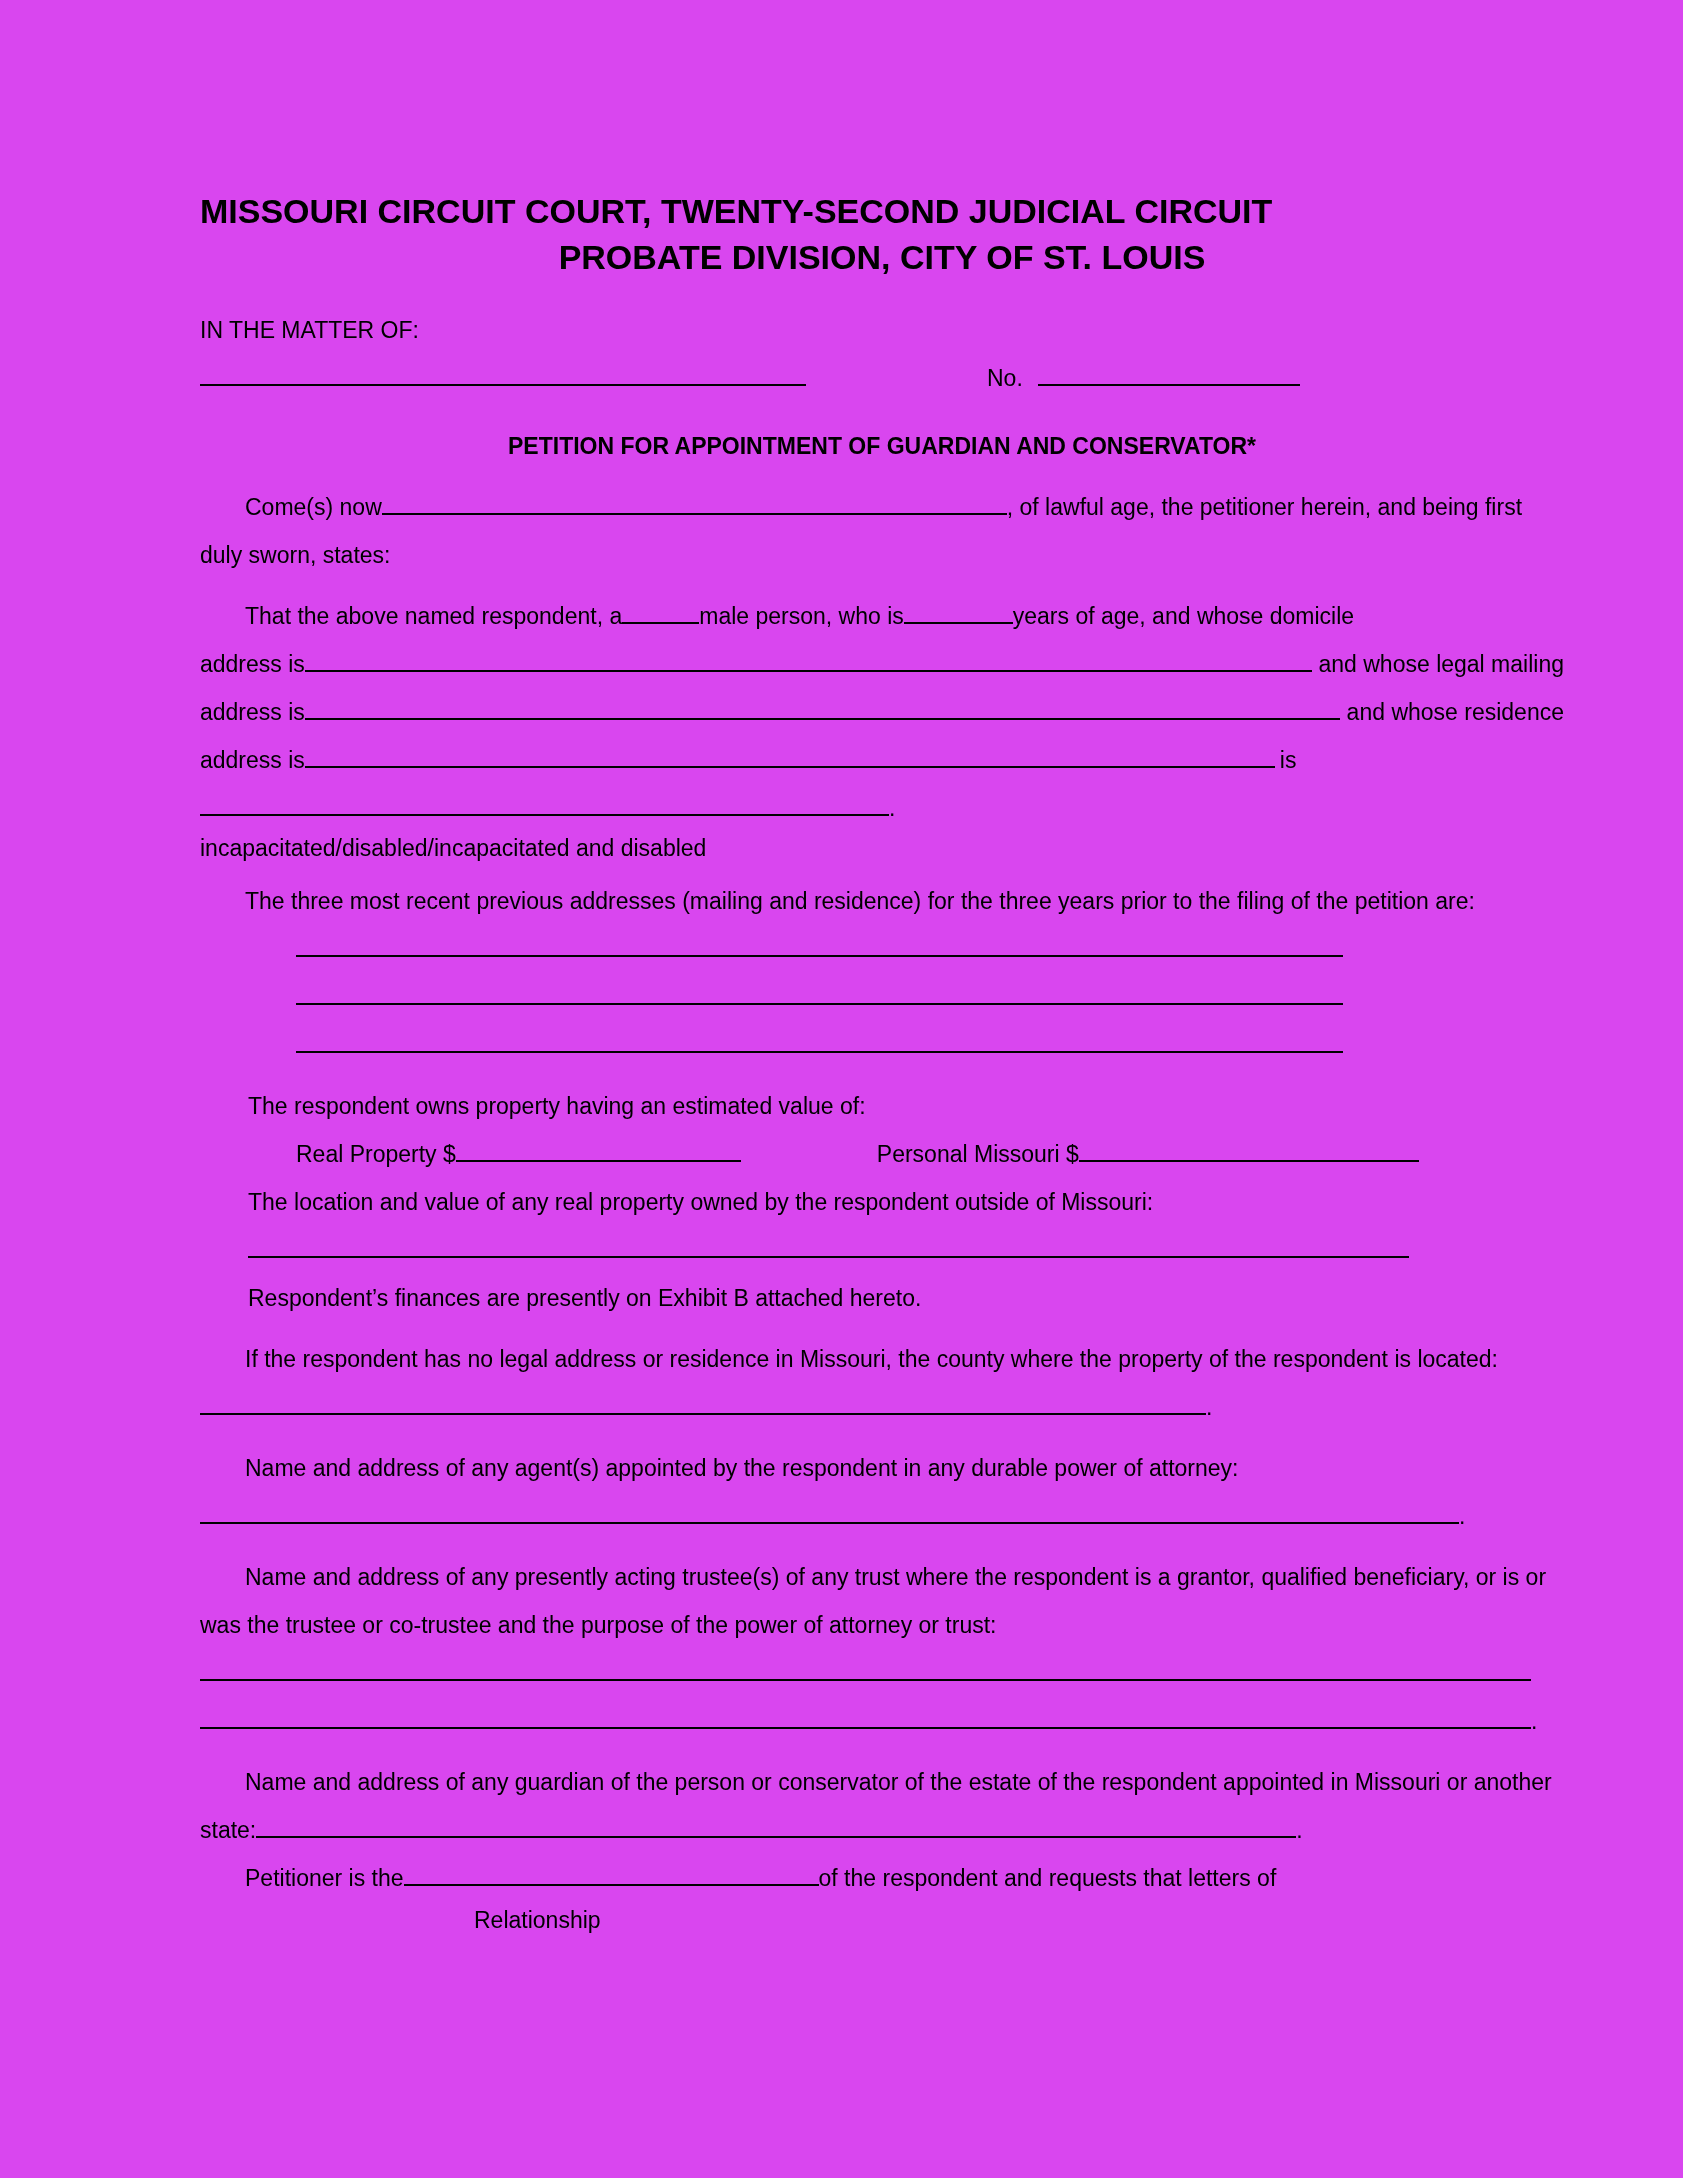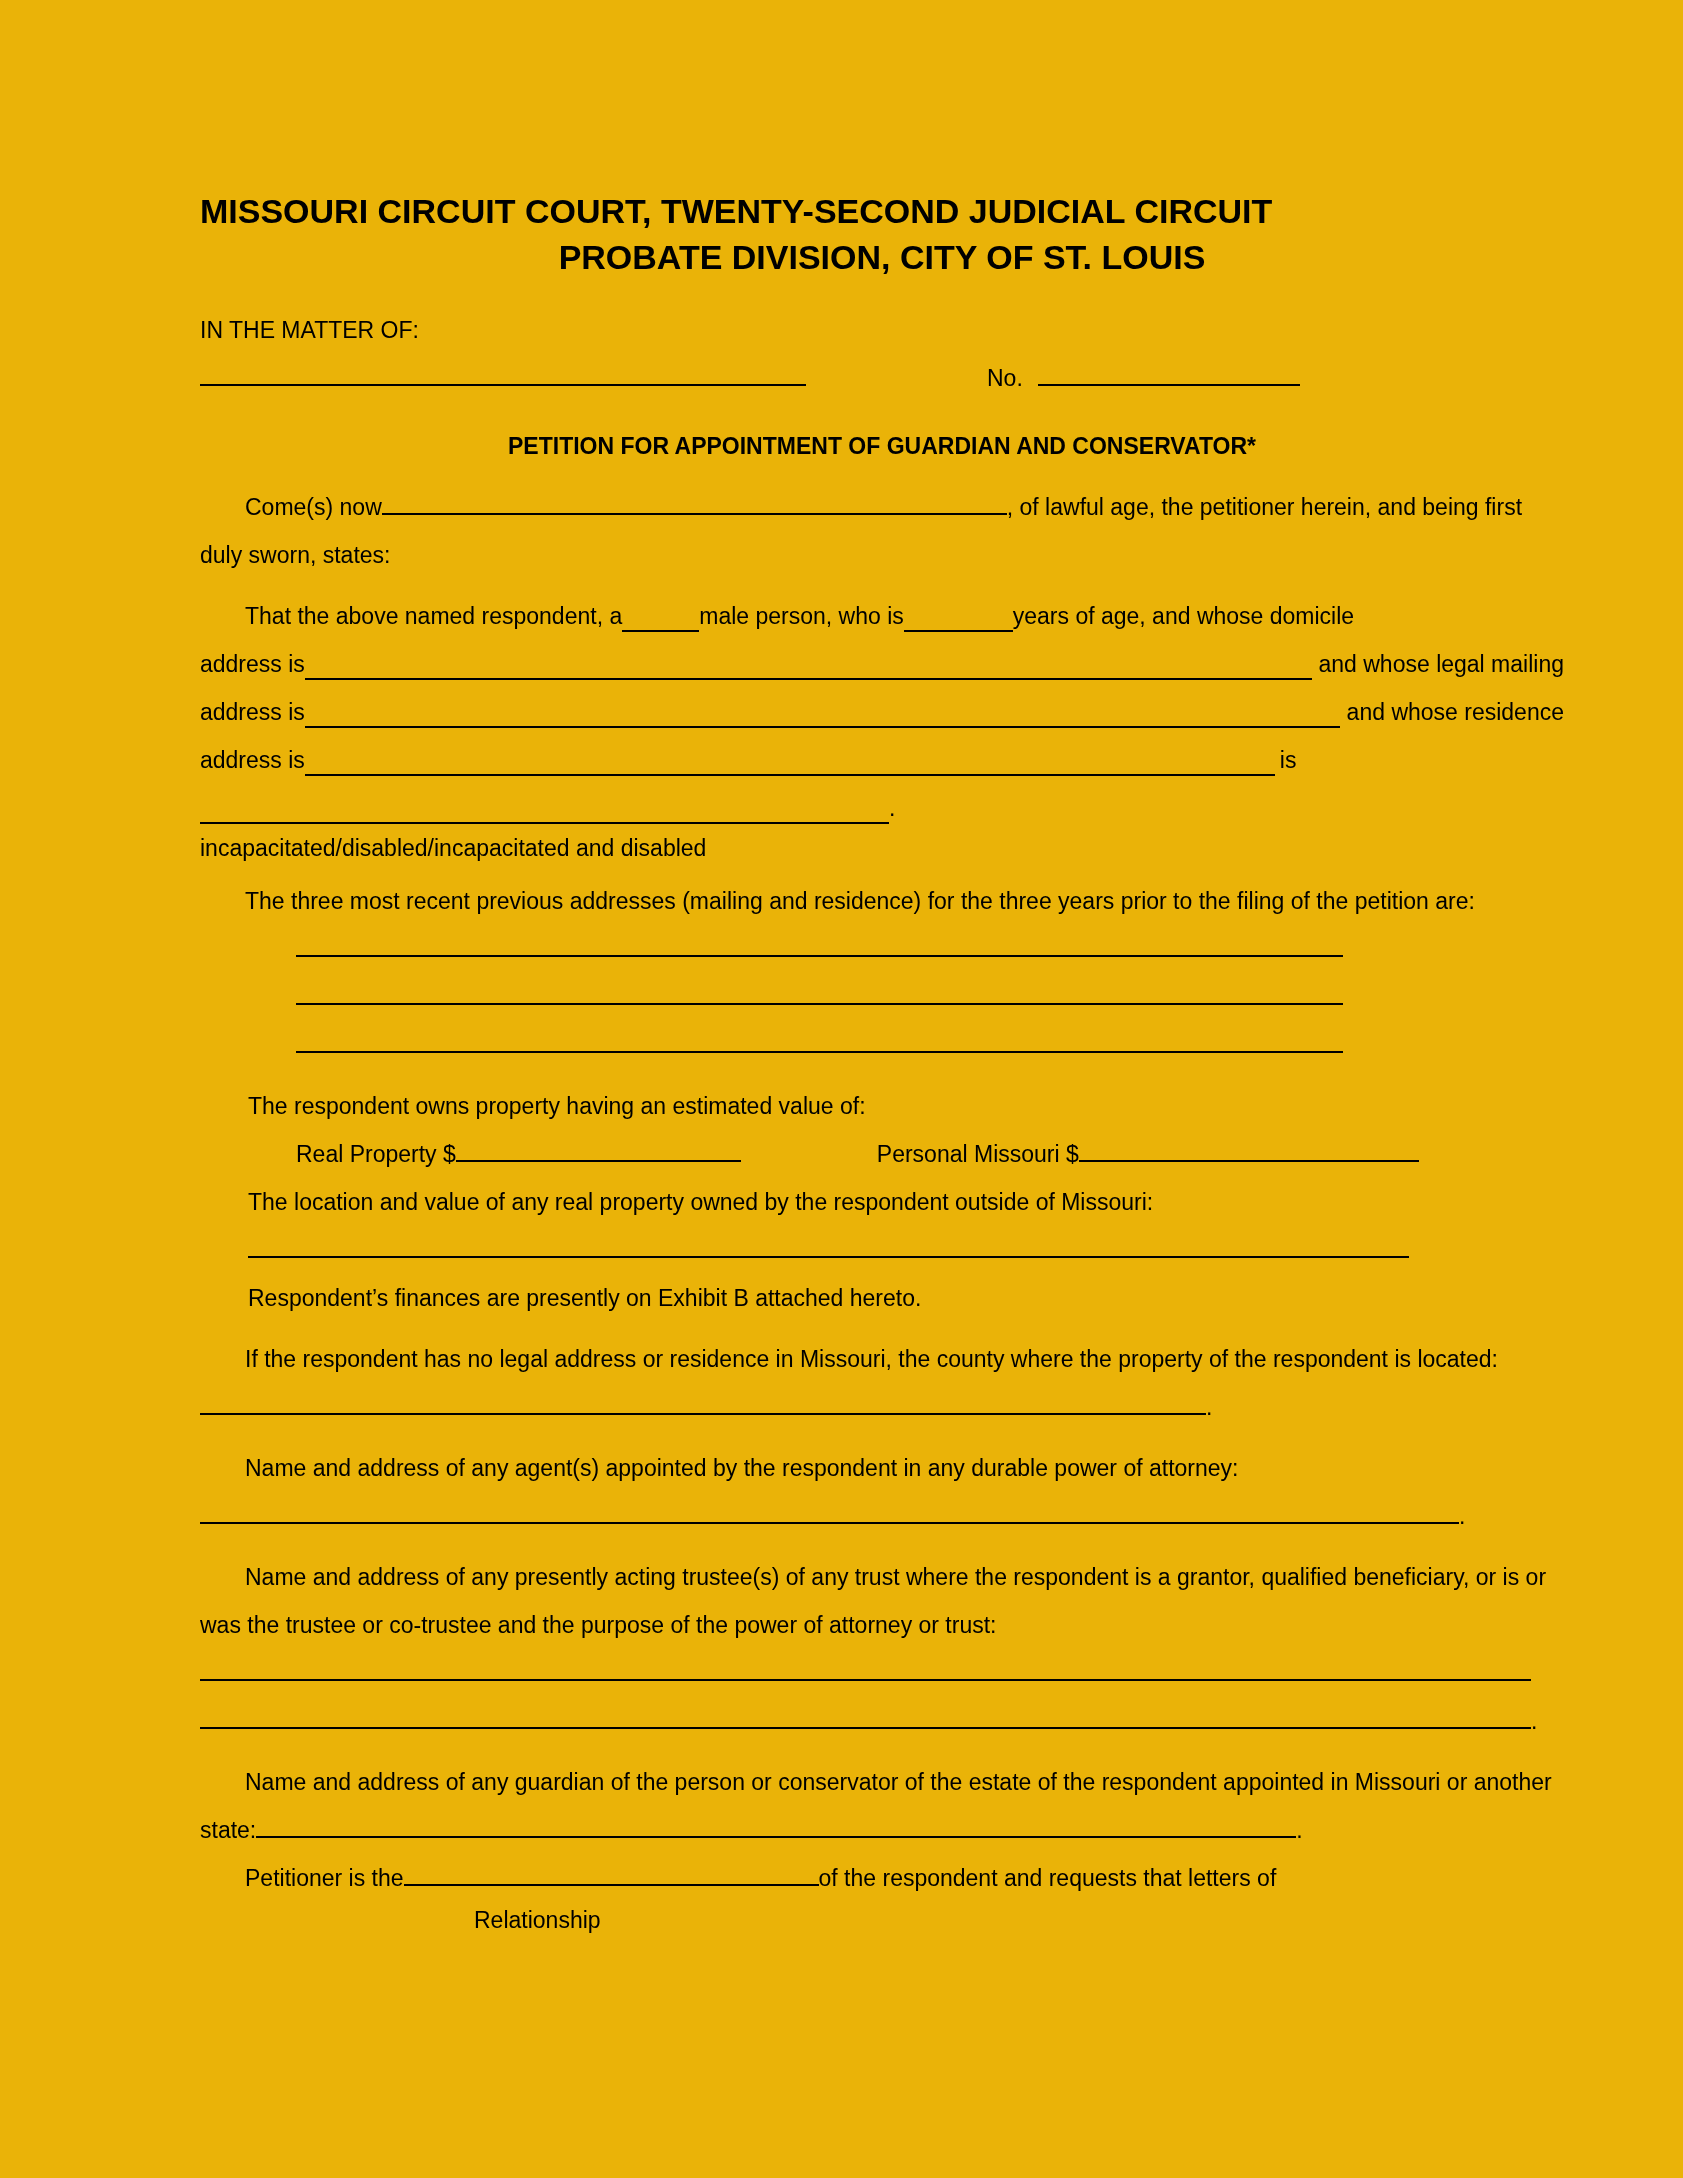--- a/index.html
+++ b/index.html
@@ -1,42 +1,42 @@
 <!DOCTYPE html>
 <html><head>
 <meta charset="utf-8">
 <style>
   html, body { margin: 0; padding: 0; background: #ffffff; }
   body {
     width: 1683px; height: 2178px;
     font-family: "Liberation Sans", sans-serif;
     color: #000;
   }
-  .page { width: 1683px; height: 2178px; background: #eab308; overflow: hidden; position: relative; }
+  .page { width: 1683px; height: 2178px; background: #d946ef; overflow: hidden; position: relative; }
   .content { padding: 188px 119px 0 200px; font-size: 23px; line-height: 48px; }
   p { margin: 0; }
 
   .title { font-weight: bold; font-size: 34px; line-height: 46px; }
   .tcenter { text-align: center; }
 
   .matter { margin-top: 26px; }
   .caption-row { display: flex; align-items: flex-start; }
   .no-label { margin-left: 181px; white-space: pre; }
   .caption-row .w-caseno { margin-left: 15px; }
   .resp-label { line-height: 40px; }
 
   .form-title { font-weight: bold; text-align: center; margin-top: 20px; }
 
   .para { margin-top: 13px; }
   .indent { text-indent: 45px; }
   .indent48 { text-indent: 48px; }
 
   .blank { display: inline-block; border-bottom: 2px solid #000; height: 30px; vertical-align: baseline; }
 
-  .fline { display: flex; align-items: center; }
+  .fline { display: flex; align-items: flex-start; }
   .fline .txt { white-space: pre; }
   .fblank { border-bottom: 2px solid #000; height: 30px; }
   .grow { flex: 1 1 auto; }
   .ind { margin-left: 45px; }
   .is-gap { padding-left: 5px; }
 
   .w-name { width: 606px; } .w-caseno { width: 262px; } .w-petname { width: 625px; }
   .w-sex { width: 77px; } .w-age { width: 109px; } .w-resaddr { width: 970px; }
   .w-incap { width: 689px; } .w-prevaddr { width: 1047px; } .w-real { width: 285px; }
   .w-personal { width: 340px; } .w-location { width: 1161px; } .w-county { width: 1006px; }

